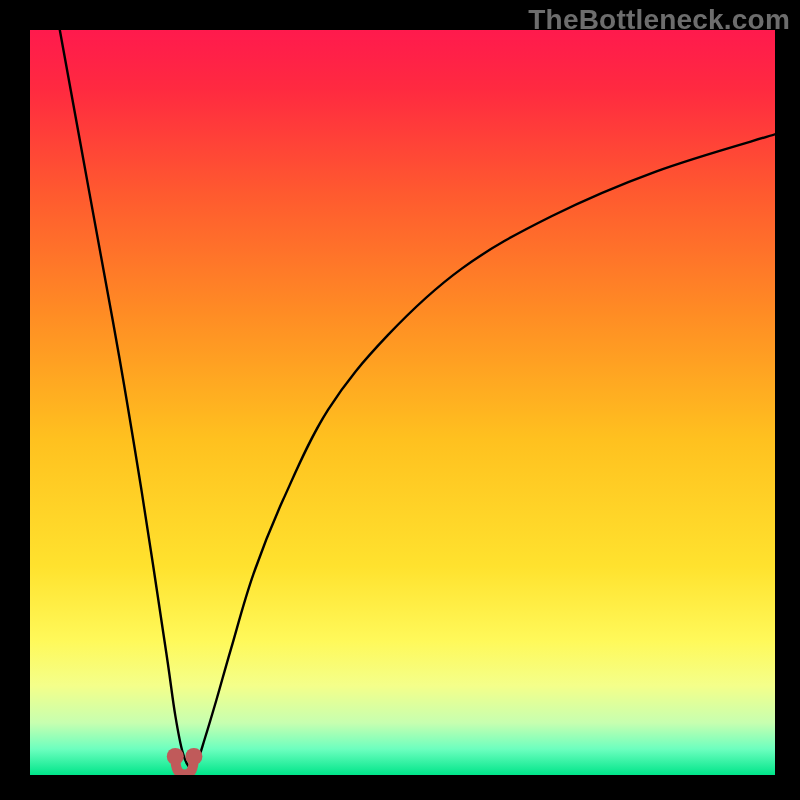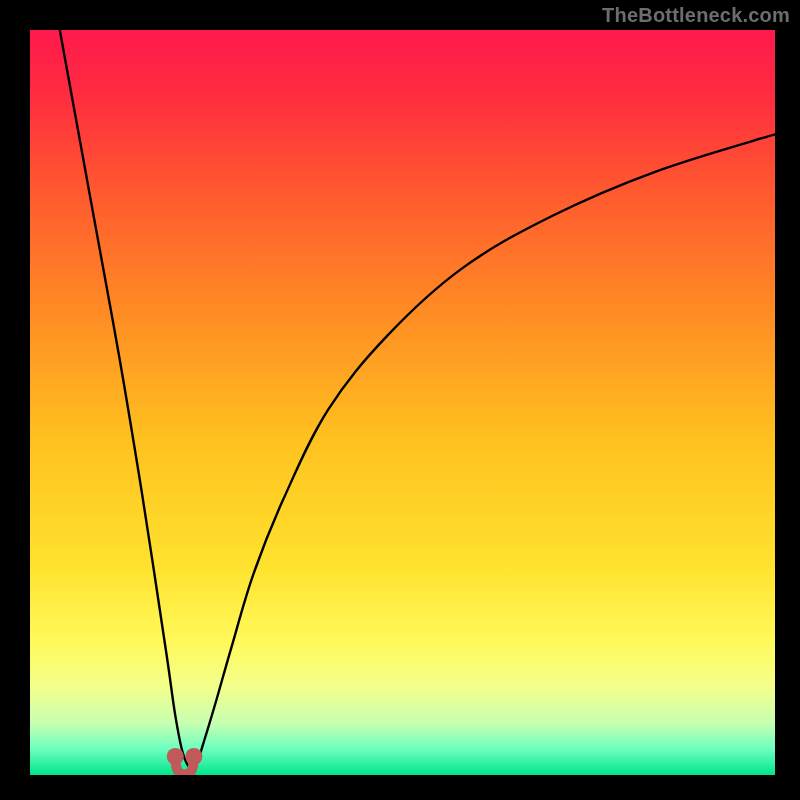--- a/index.html
+++ b/index.html
@@ -18,21 +18,21 @@
   }
   .plot-area {
     position: absolute;
     box-sizing: border-box;
   }
   .watermark {
     position: absolute;
     top: 4px;
     right: 10px;
     font-family: Arial, Helvetica, sans-serif;
-    font-size: 20px;
+    font-size: 28px;
     font-weight: 600;
     color: #6d6d6d;
     letter-spacing: 0.2px;
   }
   svg {
     position: absolute;
     left: 0;
     top: 0;
   }
 </style>

